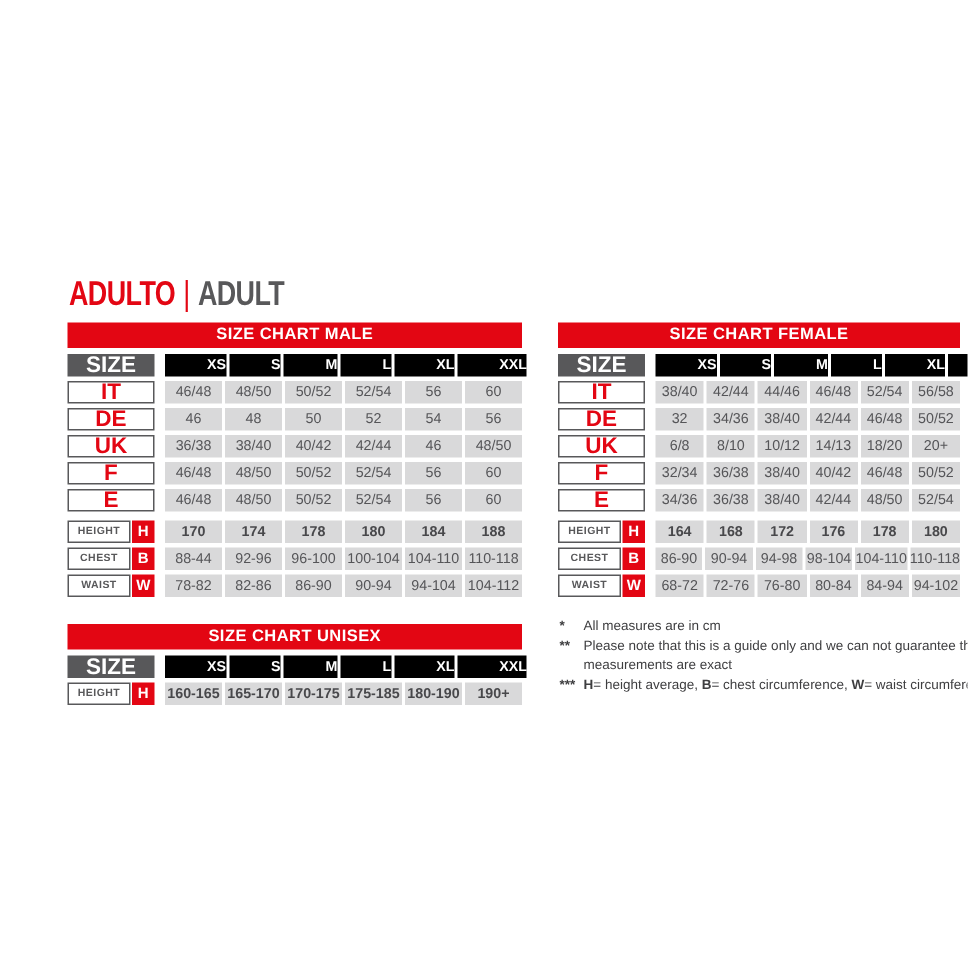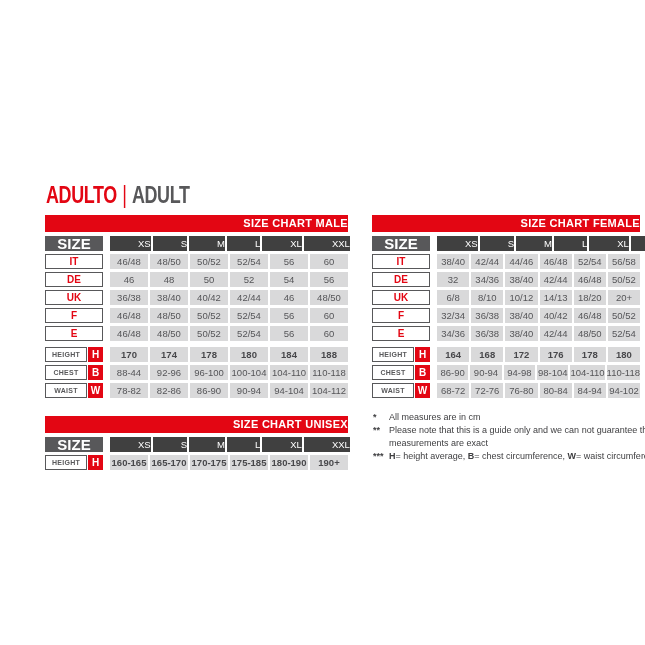--- a/index.html
+++ b/index.html
@@ -22,40 +22,40 @@
   .page-title .t-gray { color:#58585a; }
 
   
   .size-table { position:absolute; }
   #table-male   { left:5px;   top:215px; width:303px; }
   #table-female { left:332px; top:215px; width:268px; }
   #table-unisex { left:5px;   top:416px; width:303px; }
 
   .bar {
     height:17px; line-height:17px; background:#e30613; color:#ffffff;
-    font-weight:bold; font-size:11px; text-align:right; letter-spacing:0.3px;
+    font-weight:bold; font-size:11px; text-align:center; letter-spacing:0.3px;
     margin-bottom:4px;
   }
   .trow { display:flex; height:15px; margin-top:3px; }
   .trow.measure-first { margin-top:6px; }
   .lbl-slot { flex:none; width:58px; margin-right:7px; display:flex; }
   .hcell-size {
     flex:1; background:#58585a; color:#ffffff; font-weight:bold; font-size:15px;
     display:flex; align-items:center; justify-content:center;
   }
   .dcell {
     flex:1; margin-left:2px; background:#d9d9da; color:#555558; font-size:9.5px;
     display:flex; align-items:center; justify-content:center; white-space:nowrap;
   }
   .dcell:nth-child(2) { margin-left:0; }
-  .trow.header .dcell { background:#404040; color:#ffffff; font-weight:normal;padding-left:28px; }
+  .trow.header .dcell { background:#000000; color:#ffffff; font-weight:bold;padding-left:28px; }
   .trow.bold-values .dcell { font-weight:bold; color:#48484b; }
   .size-lbl {
     flex:1; background:#ffffff; border:1.5px solid #58585a; box-sizing:border-box;
-    color:#e30613; font-weight:bold; font-size:10px;
+    color:#e30613; font-weight:bold; font-size:15px;
     display:flex; align-items:center; justify-content:center;
   }
   .trow.measure .size-lbl {
     color:#58585a; font-size:7px; letter-spacing:0.3px; margin-right:1px;
   }
   .badge {
     flex:none; width:15px; background:#e30613; color:#ffffff;
     font-weight:bold; font-size:10px;
     display:flex; align-items:center; justify-content:center;
   }

